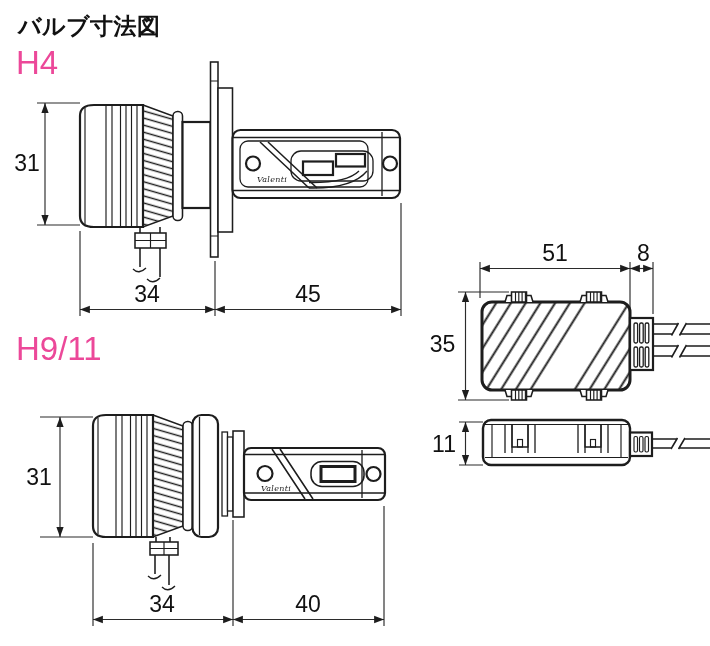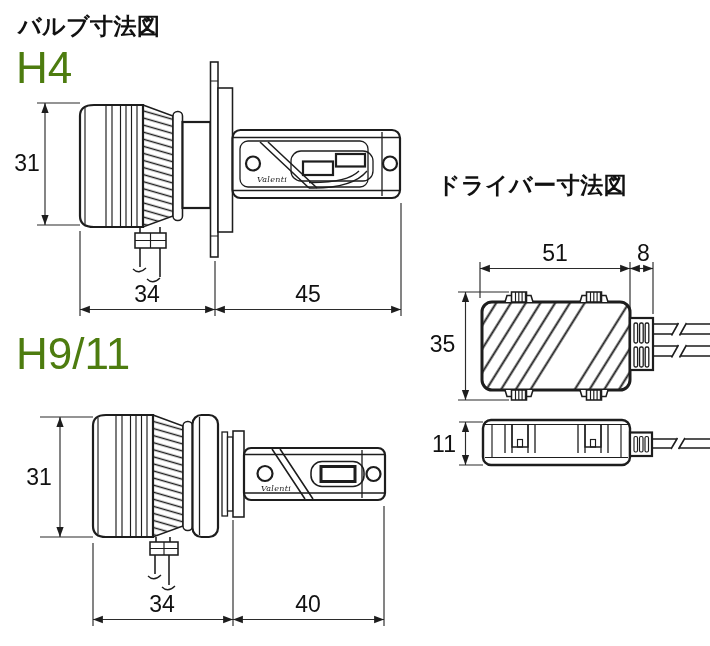--- a/index.html
+++ b/index.html
@@ -1,19 +1,19 @@
 <!DOCTYPE html>
 <html><head>
 <meta charset="utf-8">
 <style>
   html,body{margin:0;padding:0;background:#fff;}
   .stage{position:relative;width:710px;height:646px;background:#fff;overflow:hidden;
          font-family:"Liberation Sans",sans-serif;color:#141414;}
   .heading{position:absolute;font-size:23px;font-weight:700;letter-spacing:.5px;color:#111;white-space:nowrap;}
-  .bulb-label{position:absolute;font-size:44px;font-weight:400;line-height:1;color:#4d7c0f;white-space:nowrap;}
+  .bulb-label{position:absolute;font-size:33px;font-weight:400;line-height:1;color:#ec4899;white-space:nowrap;}
   .draw{position:absolute;}
   
   .l{fill:none;stroke:#1d1d1d;}
   .o{fill:#ffffff;stroke:#1d1d1d;}
   .w1{stroke-width:1.15px;}
   .w13{stroke-width:1.3px;}
   .w15{stroke-width:1.55px;}
   .w2{stroke-width:2.2px;}
   .w24{stroke-width:2.4px;}
   .w3{stroke-width:3px;}
@@ -39,21 +39,20 @@
         <path d="M0,6.25 H40" stroke="#1d1d1d" stroke-width="1.7"></path>
       </pattern>
       <clipPath id="boxClip">
           <rect x="57" y="62" width="148" height="88" rx="10"></rect>
         </clipPath>
     </defs>
   </svg>
 
   <div class="heading" style="left:18px;top:11px">バルブ寸法図</div>
   <div class="bulb-label" style="left:16px;top:46px">H4</div>
-  <div class="heading" style="left:437px;top:170px">ドライバー寸法図</div>
   <div class="bulb-label" style="left:16px;top:332px">H9/11</div>
 
   <svg class="draw" style="left:10px;top:55px" width="395" height="270" viewBox="0 0 395 270">
     <g>
       <path class="dl" d="M27,48 H70 M27,170 H70"></path>
       <path class="dl" d="M35,48 V170" marker-start="url(#arr)" marker-end="url(#arr)"></path>
       <text class="dim" x="17" y="116">31</text>
     </g>
     <g>
       <path class="o w2" d="M133,50 H84 Q70,50 70,61 V161 Q70,172 84,172 H133 Z"></path>

